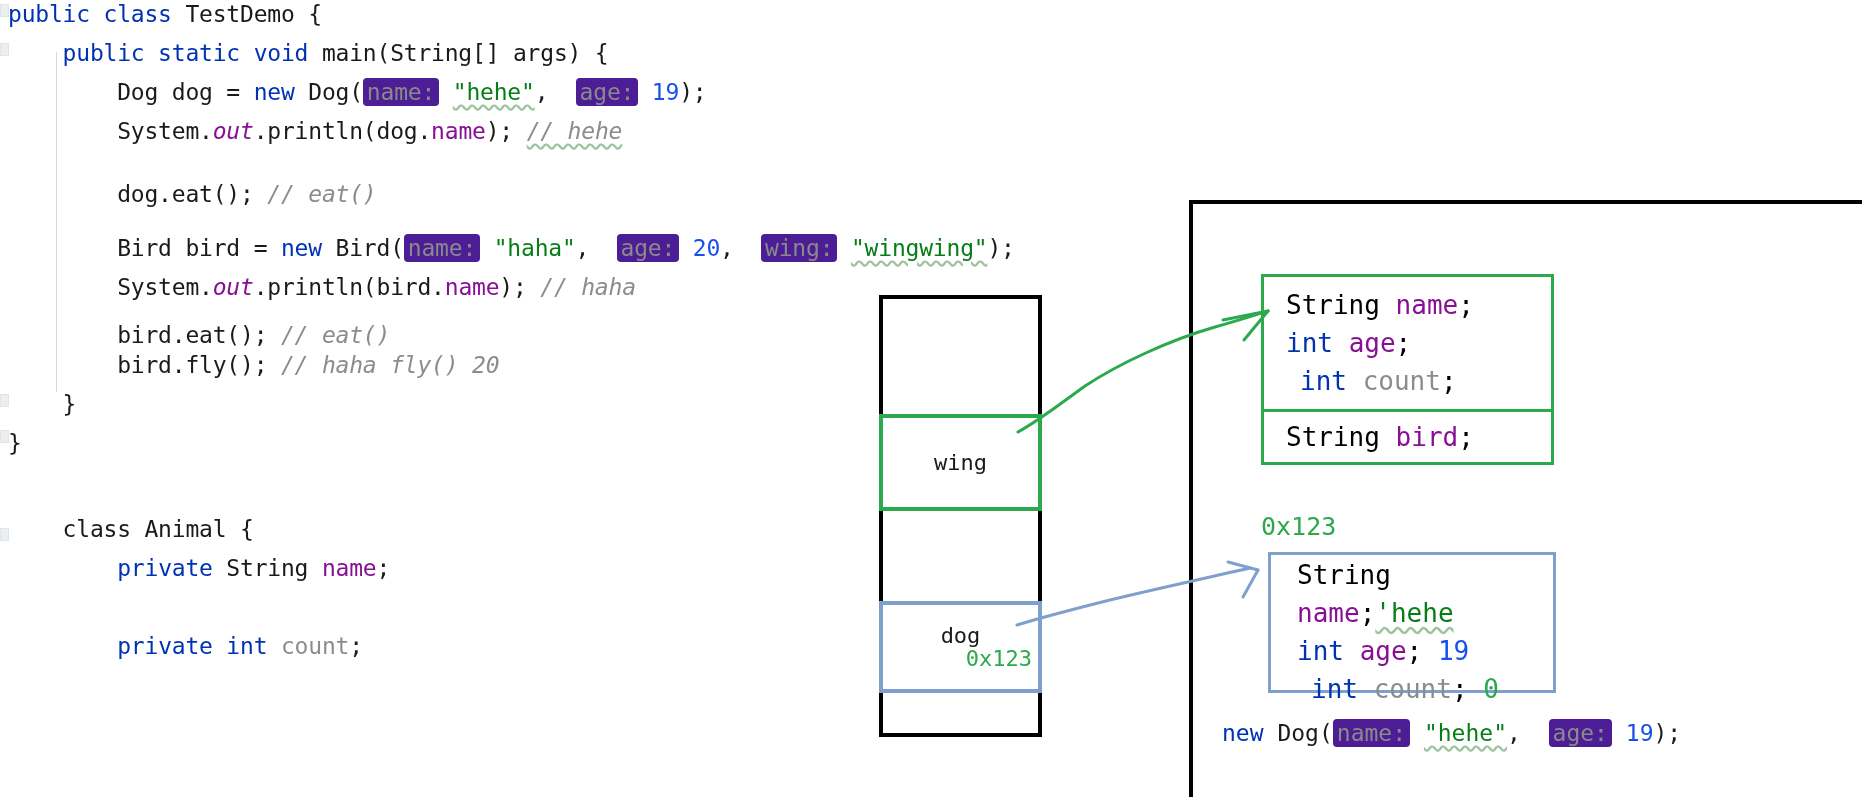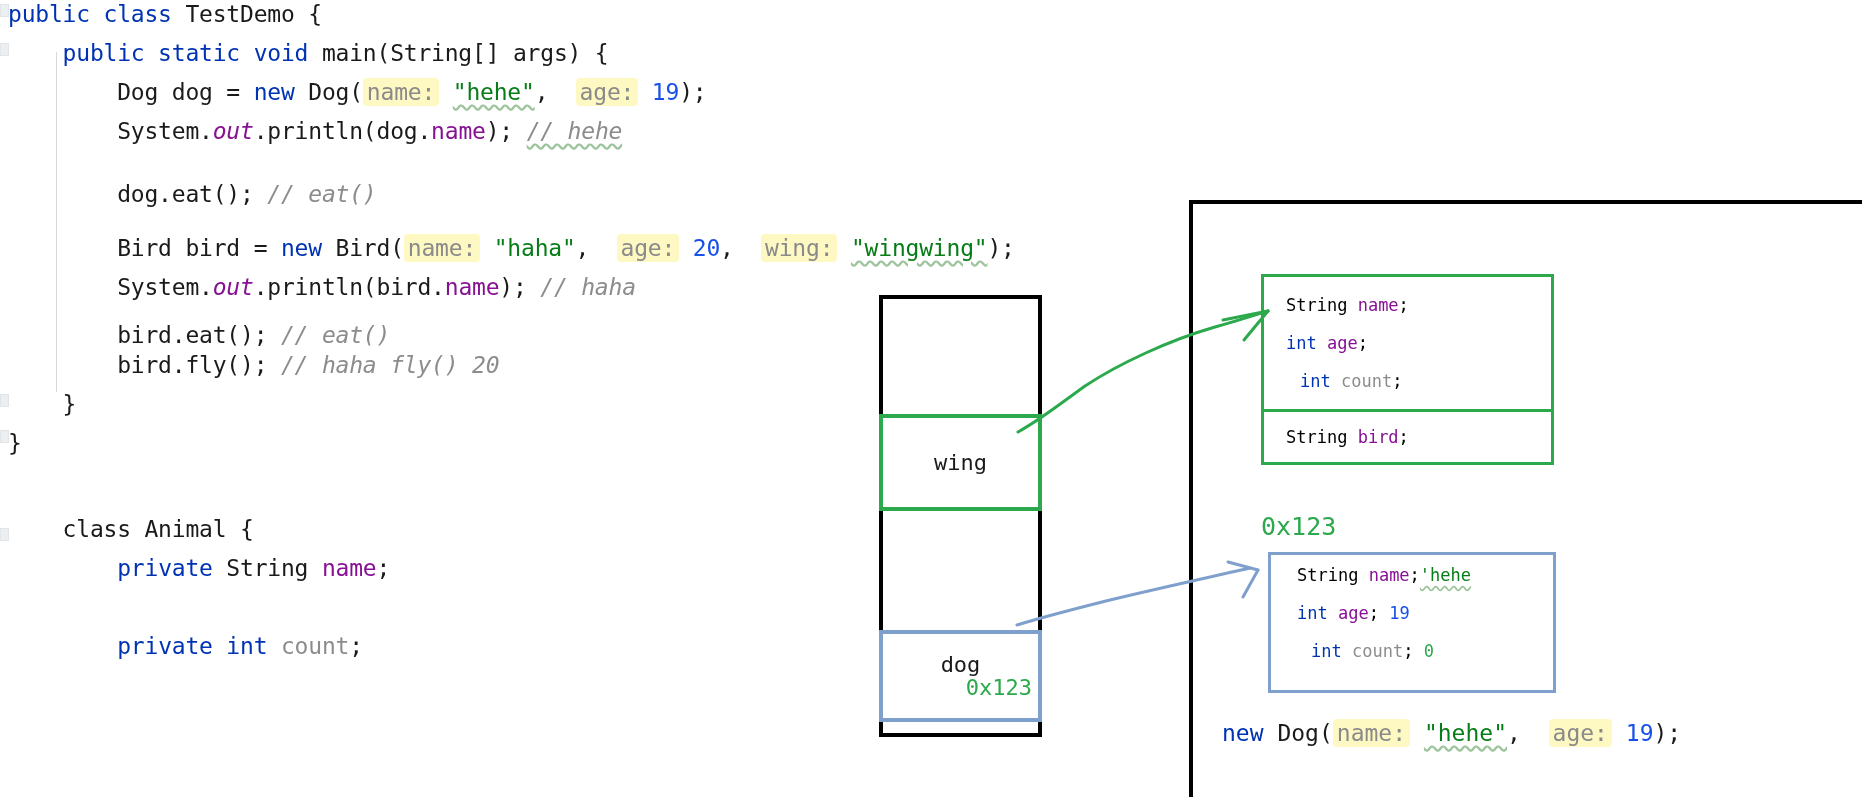--- a/index.html
+++ b/index.html
@@ -47,21 +47,21 @@
     font-size: 23px;
     line-height: 39px;
     color: #1a1a1a;
     letter-spacing: -0.2px;
   }
   .kw   { color: #0033b3; }
   .str  { color: #067d17; }
   .num  { color: #1750eb; }
   .fld  { color: #871094; }
   .com  { color: #8c8c8c; font-style: italic; }
-  .hintp{ color: #8a8a8a; background: #fef9c3; border-radius: 4px; padding: 1px 4px; }
+  .hintp{ color: #8a8a8a; background: #4c1d95; border-radius: 4px; padding: 1px 4px; }
   .dim  { color: #8c8c8c; }
   .italicfld { color: #871094; font-style: italic; }
   .wavy {
     text-decoration: underline;
     text-decoration-style: wavy;
     text-decoration-color: #9ec49e;
     text-underline-offset: 4px;
   }
 
   
@@ -89,21 +89,20 @@
     color: #1a1a1a;
     background: #ffffff;
   }
   #cell-bird {
     top: 414px; height: 97px;
     border: 4px solid #2ca94c;
   }
   #cell-dog {
     top: 601px; height: 92px;
     border: 4px solid #7fa0cc;
-    margin-top: 29px;
   }
   .cell-addr {
     color: #2ca94c;
     font-size: 22px;
     align-self: flex-end;
     margin-right: 6px;
     margin-top: -2px;
   }
 
   .heap-frame {
@@ -113,21 +112,21 @@
     border: 4px solid #000000;
     border-right: none;
     box-sizing: border-box;
   }
 
   .obj-box {
     position: absolute;
     box-sizing: border-box;
     background: #ffffff;
     font-family: "DejaVu Sans Mono", "Liberation Mono", monospace;
-    font-size: 17px;
+    font-size: 26px;
     line-height: 38px;
   }
   #bird-obj {
     left: 1261px; top: 274px;
     width: 293px;
     border: 3px solid #2ca94c;
   }
   #bird-obj .sec-top { padding: 9px 0 9px 22px; border-bottom: 3px solid #2ca94c; }
   #bird-obj .sec-bot { padding: 6px 0 6px 22px; }
 

